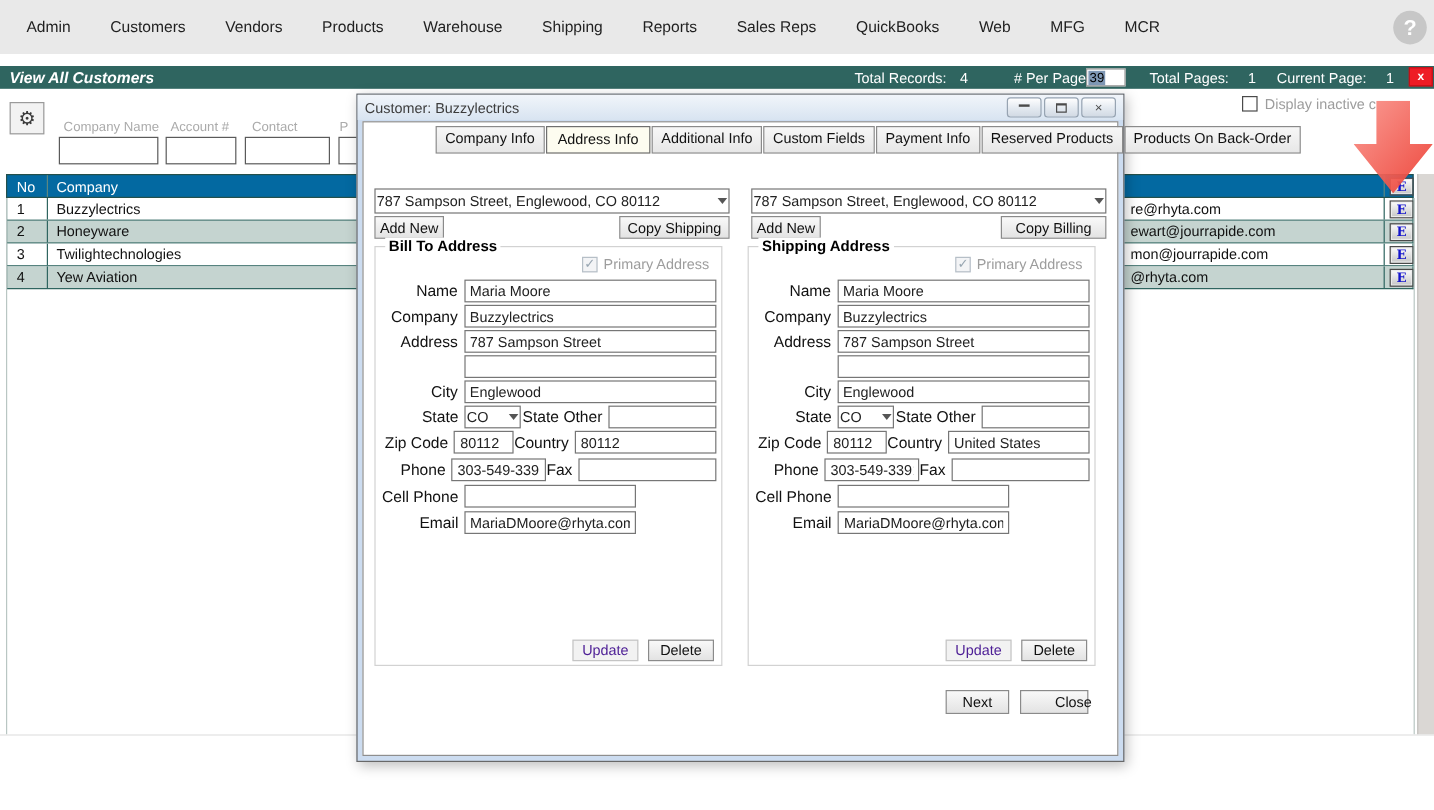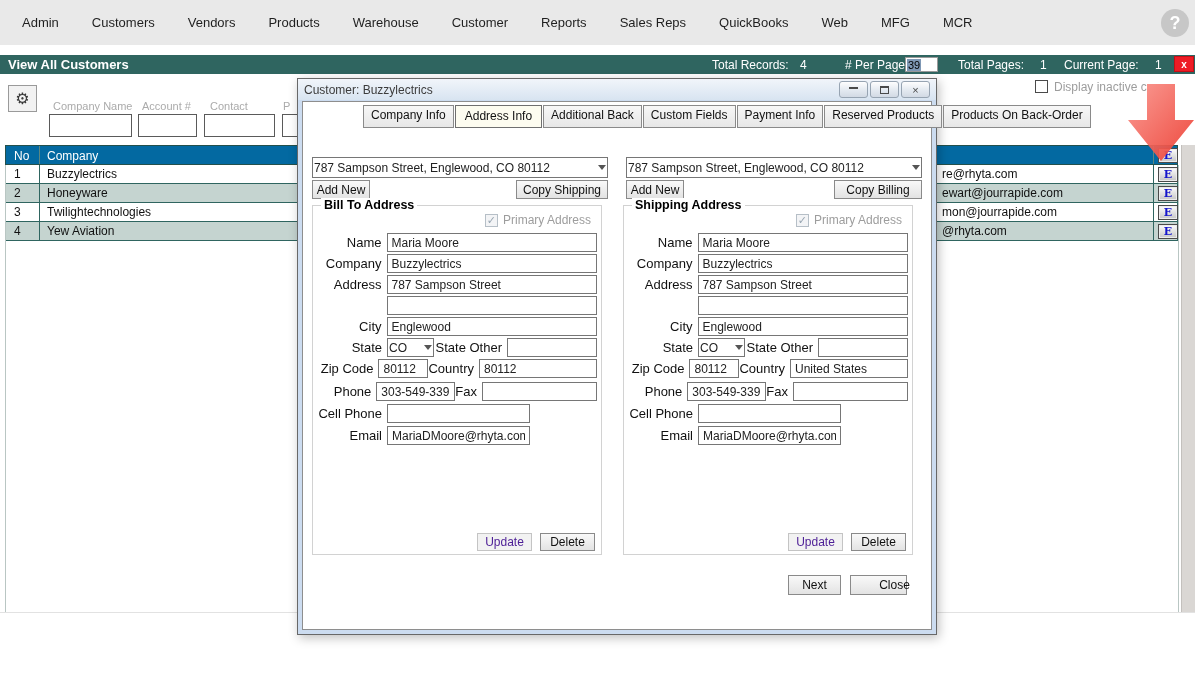--- a/index.html
+++ b/index.html
@@ -11,21 +11,21 @@
     background: #e9e9e9; display: flex; align-items: center; padding-left: 22px; gap: 33px;
     font-size: 13px; color: #1f1f1f; }
   .menu-item { cursor: default; white-space: nowrap; }
   .help-circle { position: absolute; right: 6px; top: 9px; width: 28px; height: 28px; border-radius: 50%;
     background: #c7c7c7; color: #fff; font-weight: bold; font-size: 18px;
     display: flex; align-items: center; justify-content: center; }
 
   
   .tealbar { position: absolute; left: 0; top: 55px; width: 1195px; height: 19px;
     background: #2f6560; color: #fff; font-size: 12px; }
-  .tealbar .ttl { position: absolute; left: 8px; top: 2px; font-size: 13px; font-weight: bold; }
+  .tealbar .ttl { position: absolute; left: 8px; top: 2px; font-size: 13px; font-weight: bold; font-style: italic; }
   .tb-item { position: absolute; top: 3px; white-space: nowrap; }
   .pp-input { position: absolute; left: 905px; top: 2px; width: 33px; height: 15px; background: #fff;
     border: 1px solid #9a9a9a; font-size: 11px; color: #000; display: flex; align-items: center; padding-left: 1px; }
   .pp-input .sel { background: #7f98b5; color: #000; padding: 0 1px; }
   .red-x { position: absolute; left: 1174px; top: 1px; width: 20px; height: 16px; background: #ee1c25;
     color: #fff; font-size: 10px; font-weight: bold; display: flex; align-items: center; justify-content: center;
     border: 1px solid #c21017; }
 
   
   .gear-btn { position: absolute; left: 8px; top: 85px; width: 29px; height: 27px; background: #f2f2f2;
@@ -121,21 +121,21 @@
 <body>
 
 <div class="screen">
 
   <div class="menubar">
     <span class="menu-item">Admin</span>
     <span class="menu-item">Customers</span>
     <span class="menu-item">Vendors</span>
     <span class="menu-item">Products</span>
     <span class="menu-item">Warehouse</span>
-    <span class="menu-item">Customer</span>
+    <span class="menu-item">Shipping</span>
     <span class="menu-item">Reports</span>
     <span class="menu-item">Sales Reps</span>
     <span class="menu-item">QuickBooks</span>
     <span class="menu-item">Web</span>
     <span class="menu-item">MFG</span>
     <span class="menu-item">MCR</span>
   </div>
   <div class="help-circle">?</div>
 
   <div class="tealbar">
@@ -241,21 +241,21 @@
         <span class="winbtn">
             <span>×</span>
           </span>
       </span>
     </div>
     <div class="dlg-body">
 
       <div class="tabs-row" style="top:3px">
         <span class="tab">Company Info</span>
         <span class="tab active">Address Info</span>
-        <span class="tab">Additional Back</span>
+        <span class="tab">Additional Info</span>
         <span class="tab">Custom Fields</span>
         <span class="tab">Payment Info</span>
         <span class="tab">Reserved Products</span>
         <span class="tab">Products On Back-Order</span>
       </div>
 
       <div class="combo" style="left:9px;top:55px;width:296px">
         <span>787 Sampson Street, Englewood, CO 80112</span>
           <span class="arr"></span>
       </div>

